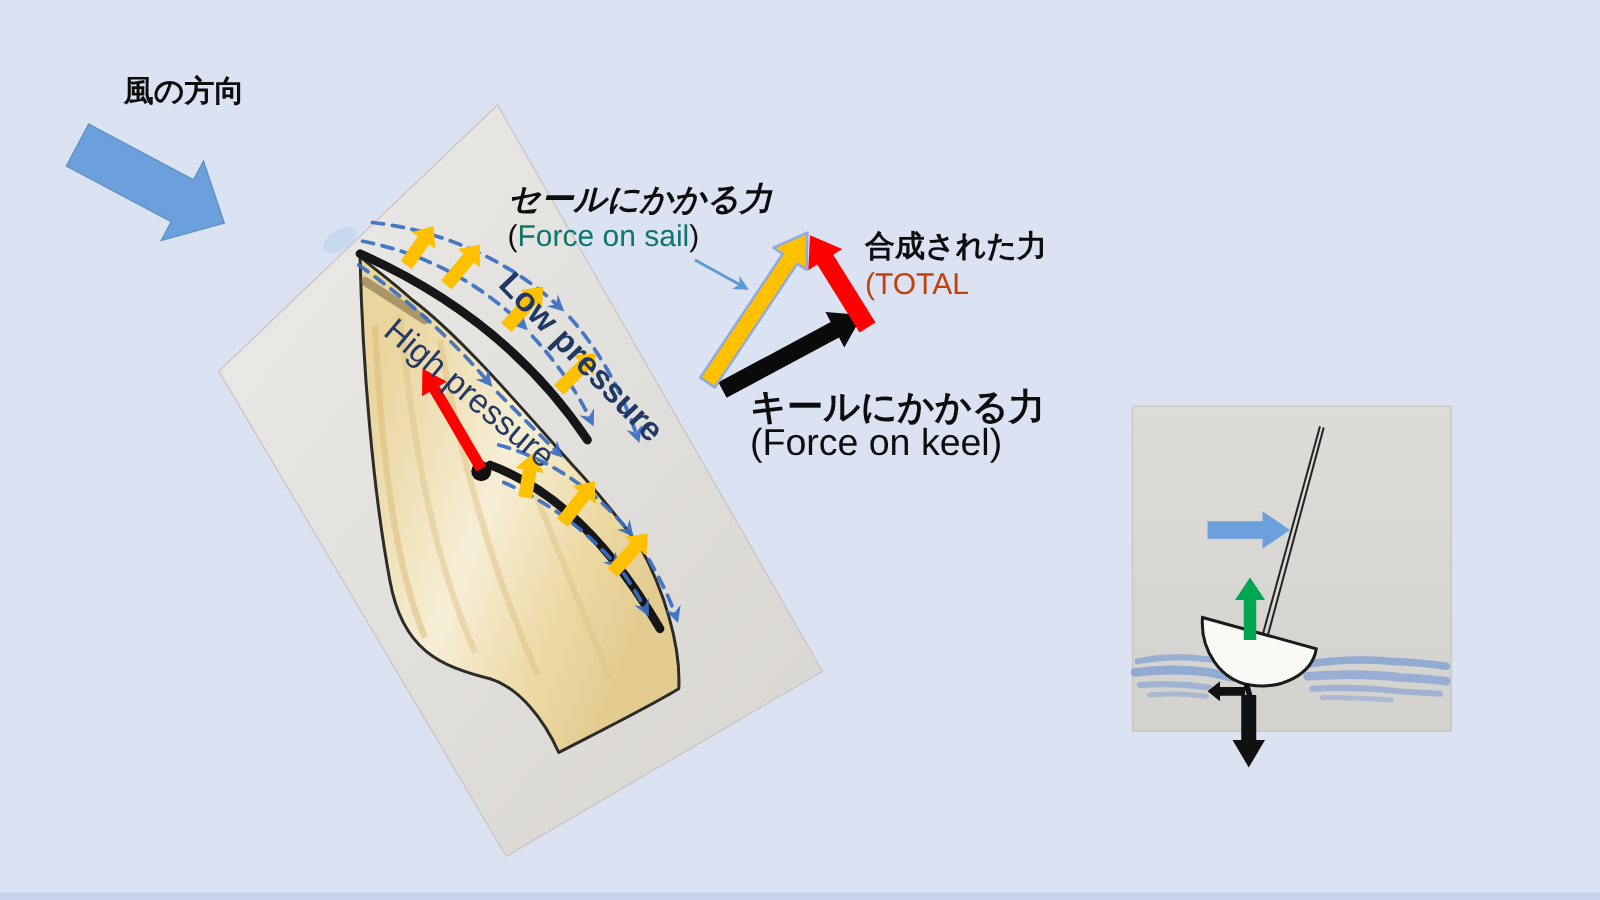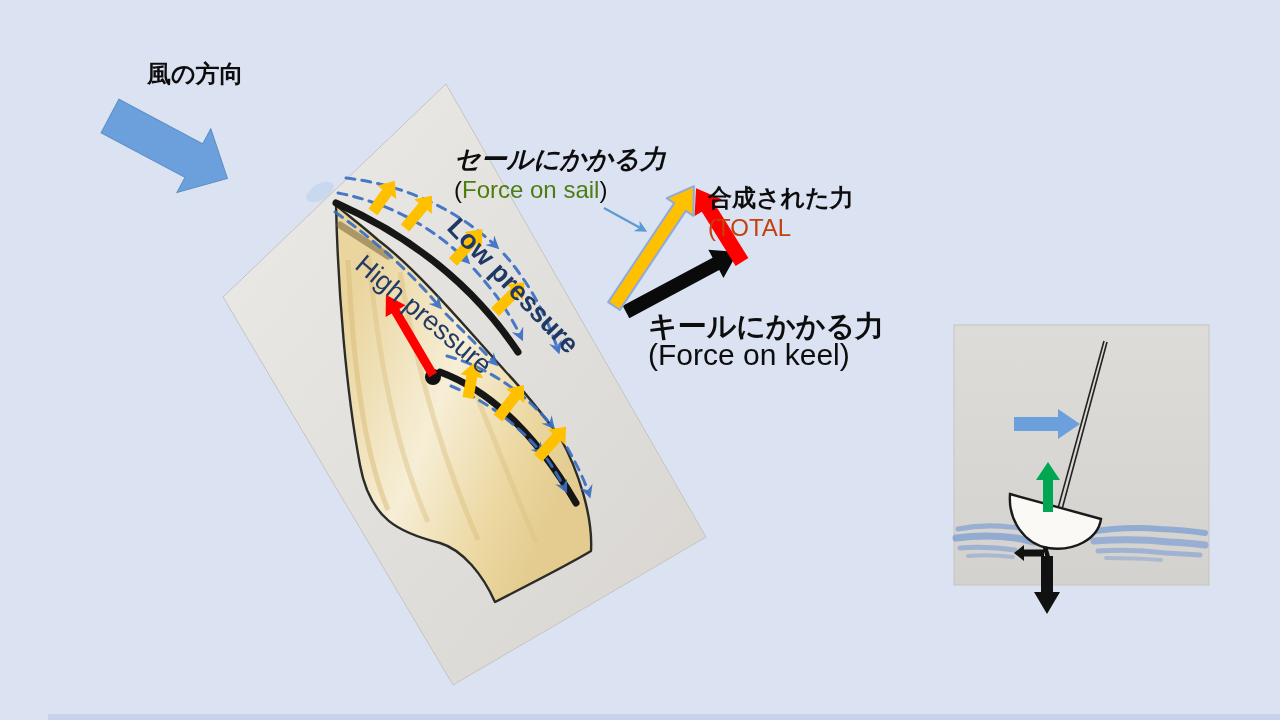--- a/index.html
+++ b/index.html
@@ -1,34 +1,34 @@
 <!DOCTYPE html>
 <html><head>
 <meta charset="utf-8">
 <style>
   html,body{margin:0;padding:0;}
   body{
     width:1280px;height:720px;overflow:hidden;position:relative;
     background:#dbe2f2;
     font-family:"Liberation Sans","DejaVu Sans",sans-serif;
   }
-  #stage{position:absolute;inset:0;width:1160px;height:720px;margin-left:48px;}
+  #stage{position:absolute;inset:0;width:1160px;height:720px;}
   svg.canvas{position:absolute;left:0;top:0;z-index:1;}
   .label{position:absolute;z-index:2;color:#0d0d0d;white-space:nowrap;}
   .wind-label{left:99px;top:58px;font-size:24px;font-weight:700;line-height:31px;}
   .sail-label{left:406px;top:143px;}
   .sail-label .jp{font-size:26px;font-weight:600;line-height:33px;font-style:italic;}
   .sail-label .en{font-size:24px;font-weight:400;line-height:27px;}
-  .total-label{left:660px;top:183px;}
+  .total-label{left:692px;top:183px;}
   .total-label .jp{font-size:24px;font-weight:600;line-height:30px;}
   .total-label .en{font-size:24px;font-weight:400;line-height:30px;}
   .keel-label{left:600px;top:310px;}
   .keel-label .jp{font-size:29px;font-weight:600;line-height:32px;}
   .keel-label .en{font-size:30px;font-weight:400;line-height:26px;}
-  .orange-text{color:#4d7c0f;}
+  .orange-text{color:#0f766e;}
   .red-text{color:#c2410c;}
   .black-text{color:#0d0d0d;}
   .low-pressure{left:415px;top:212px;transform:rotate(46deg);transform-origin:0 0;
     font-size:27px;font-weight:700;color:#1F3864;}
   .high-pressure{left:321px;top:249px;transform:rotate(40deg);transform-origin:0 0;
     font-size:27px;font-weight:400;color:#243a66;}
 </style>
 </head>
 <body>
 

